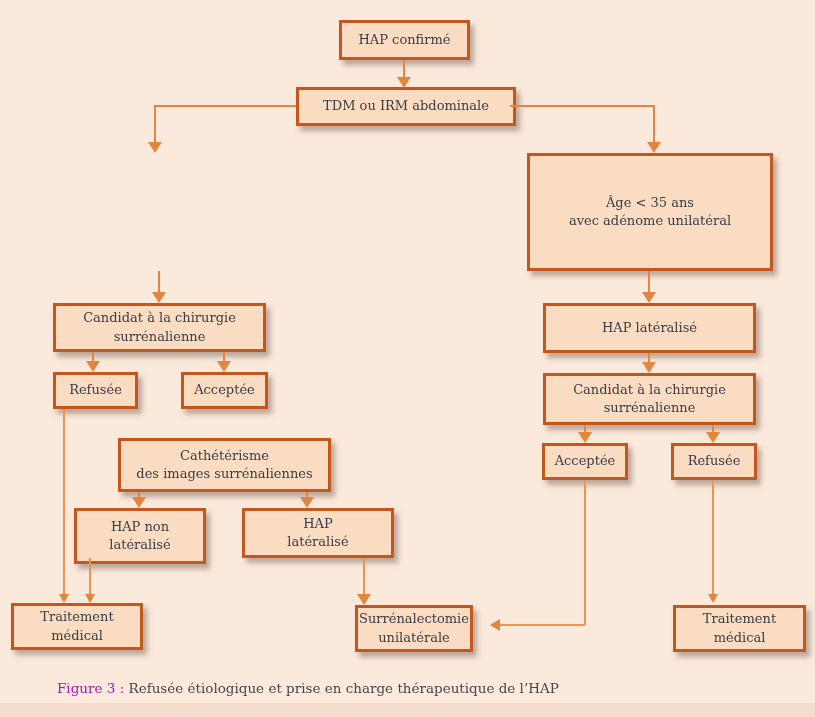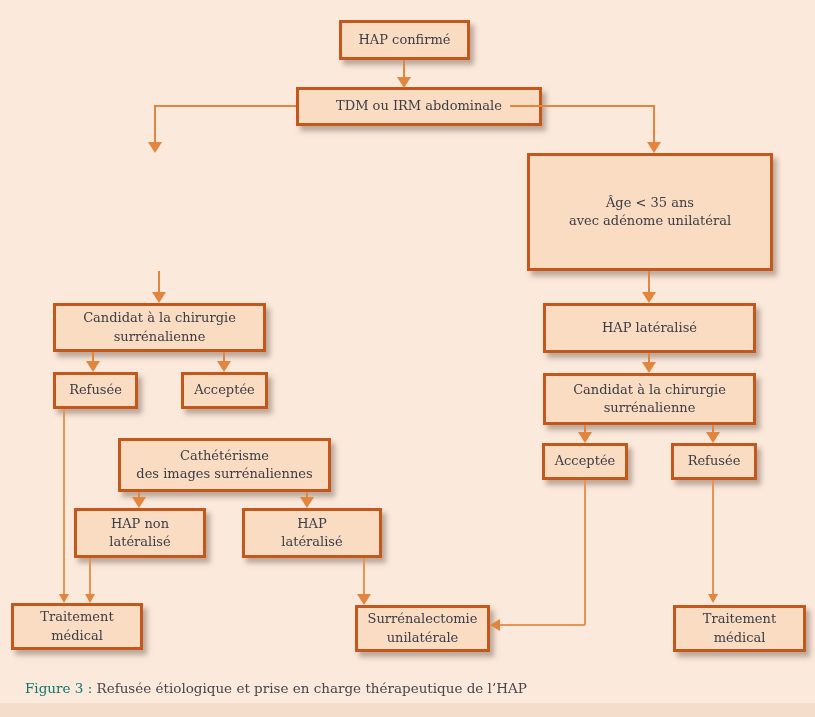--- a/index.html
+++ b/index.html
@@ -41,59 +41,59 @@
   .head-left{
     position:absolute;width:0;height:0;
     border-top:6px solid transparent;
     border-bottom:6px solid transparent;
     border-right:10px solid #e2853e;
   }
   #caption{
     position:absolute;left:25px;top:680px;
     font-size:13.5px;color:#45464e;
   }
-  #caption .fig-label{color:#0f766e;}
+  #caption .fig-label{color:#a21caf;margin-left:32px;}
   #bottom-strip{
     position:absolute;left:0;top:703px;width:815px;height:14px;
     background:#f4ddca;
   }
 </style>
 </head>
 <body>
 
 <div id="stage">
 
   <div class="node" style="left:339px;top:20px;width:131px;height:40px;">HAP confirmé</div>
 
-  <div class="node" style="left:296px;top:87px;width:246px;height:39px;">TDM ou IRM abdominale</div>
+  <div class="node" style="left:296px;top:87px;width:220px;height:39px;">TDM ou IRM abdominale</div>
 
 
   <div class="node" style="left:527px;top:153px;width:246px;height:118px;text-align:center;">Âge &lt; 35 ans
 avec adénome unilatéral</div>
 
   <div class="node" style="left:53px;top:303px;width:213px;height:49px;">Candidat à la chirurgie
 surrénalienne</div>
 
   <div class="node" style="left:53px;top:372px;width:85px;height:37px;">Refusée</div>
 
   <div class="node" style="left:181px;top:372px;width:87px;height:37px;">Acceptée</div>
 
   <div class="node" style="left:118px;top:438px;width:213px;height:54px;">Cathétérisme
 des images surrénaliennes</div>
 
-  <div class="node" style="left:74px;top:508px;width:132px;height:50px;">HAP non
+  <div class="node" style="left:74px;top:508px;width:132px;height:56px;">HAP non
 latéralisé</div>
 
-  <div class="node" style="left:242px;top:508px;width:140px;height:50px;">HAP
+  <div class="node" style="left:242px;top:508px;width:152px;height:50px;">HAP
 latéralisé</div>
 
   <div class="node" style="left:11px;top:603px;width:132px;height:47px;">Traitement
 médical</div>
 
-  <div class="node" style="left:355px;top:605px;width:135px;height:47px;">Surrénalectomie
+  <div class="node" style="left:355px;top:605px;width:118px;height:47px;">Surrénalectomie
 unilatérale</div>
 
   <div class="node" style="left:543px;top:303px;width:213px;height:50px;">HAP latéralisé</div>
 
   <div class="node" style="left:543px;top:373px;width:213px;height:52px;">Candidat à la chirurgie
 surrénalienne</div>
 
   <div class="node" style="left:542px;top:443px;width:86px;height:37px;">Acceptée</div>
 
   <div class="node" style="left:671px;top:443px;width:86px;height:37px;">Refusée</div>

